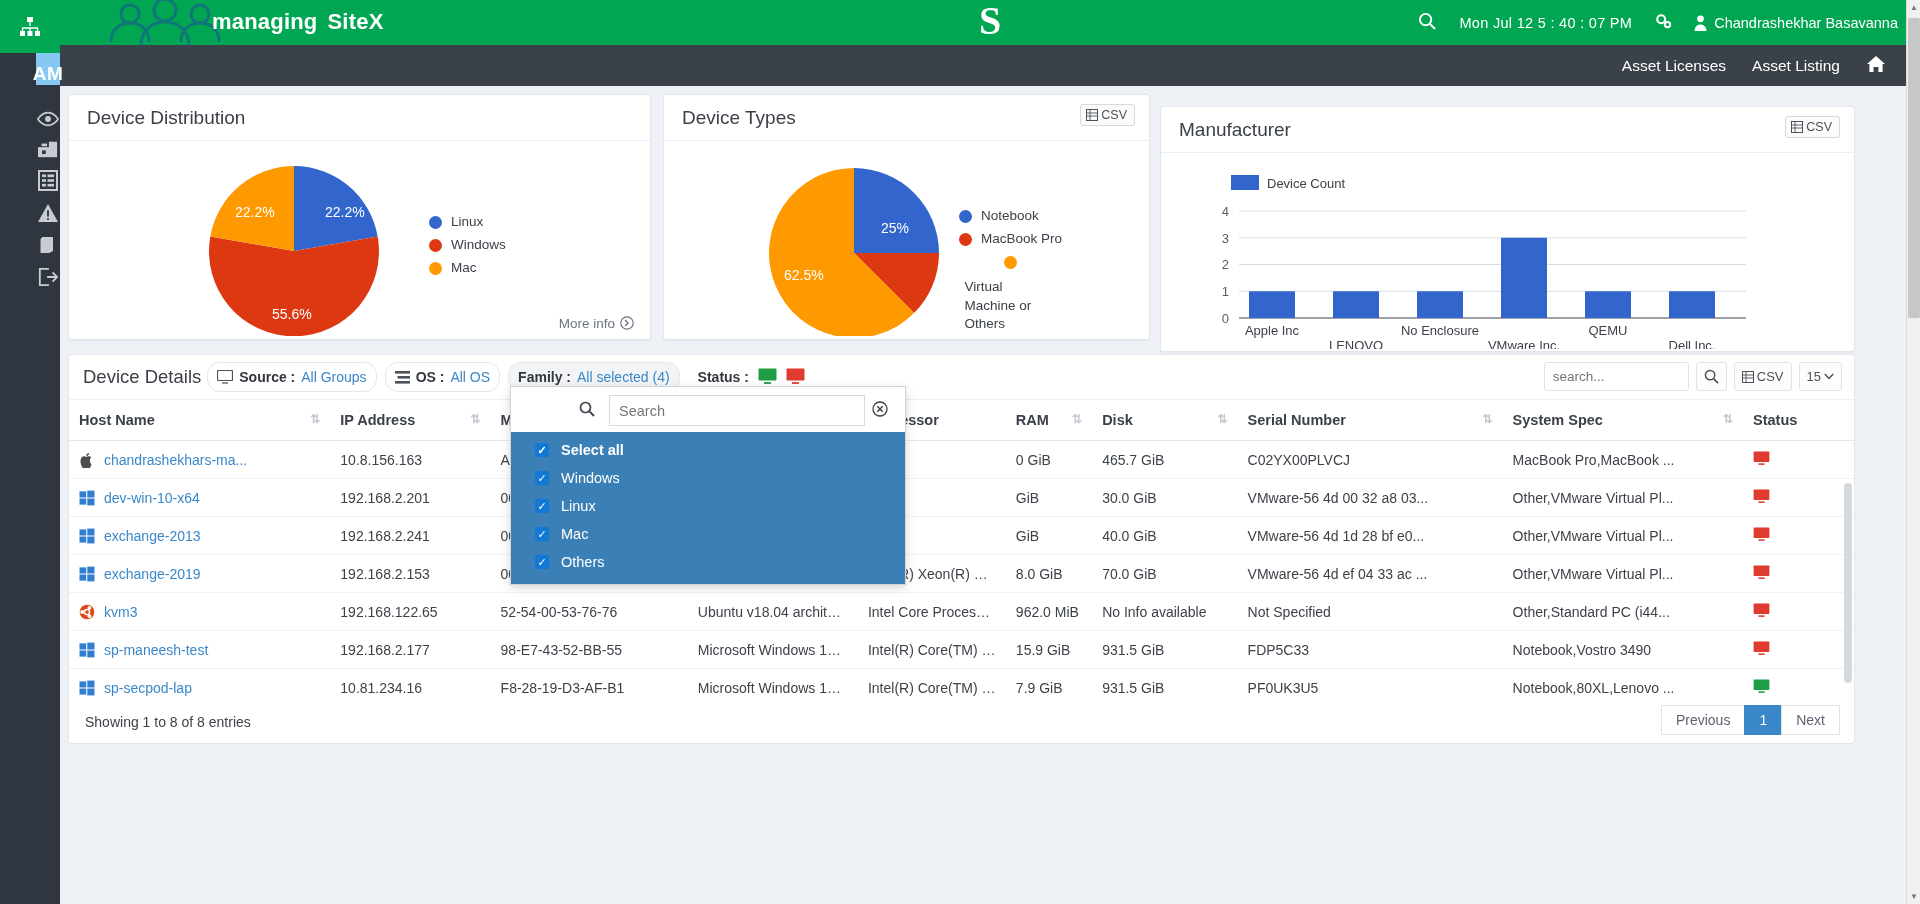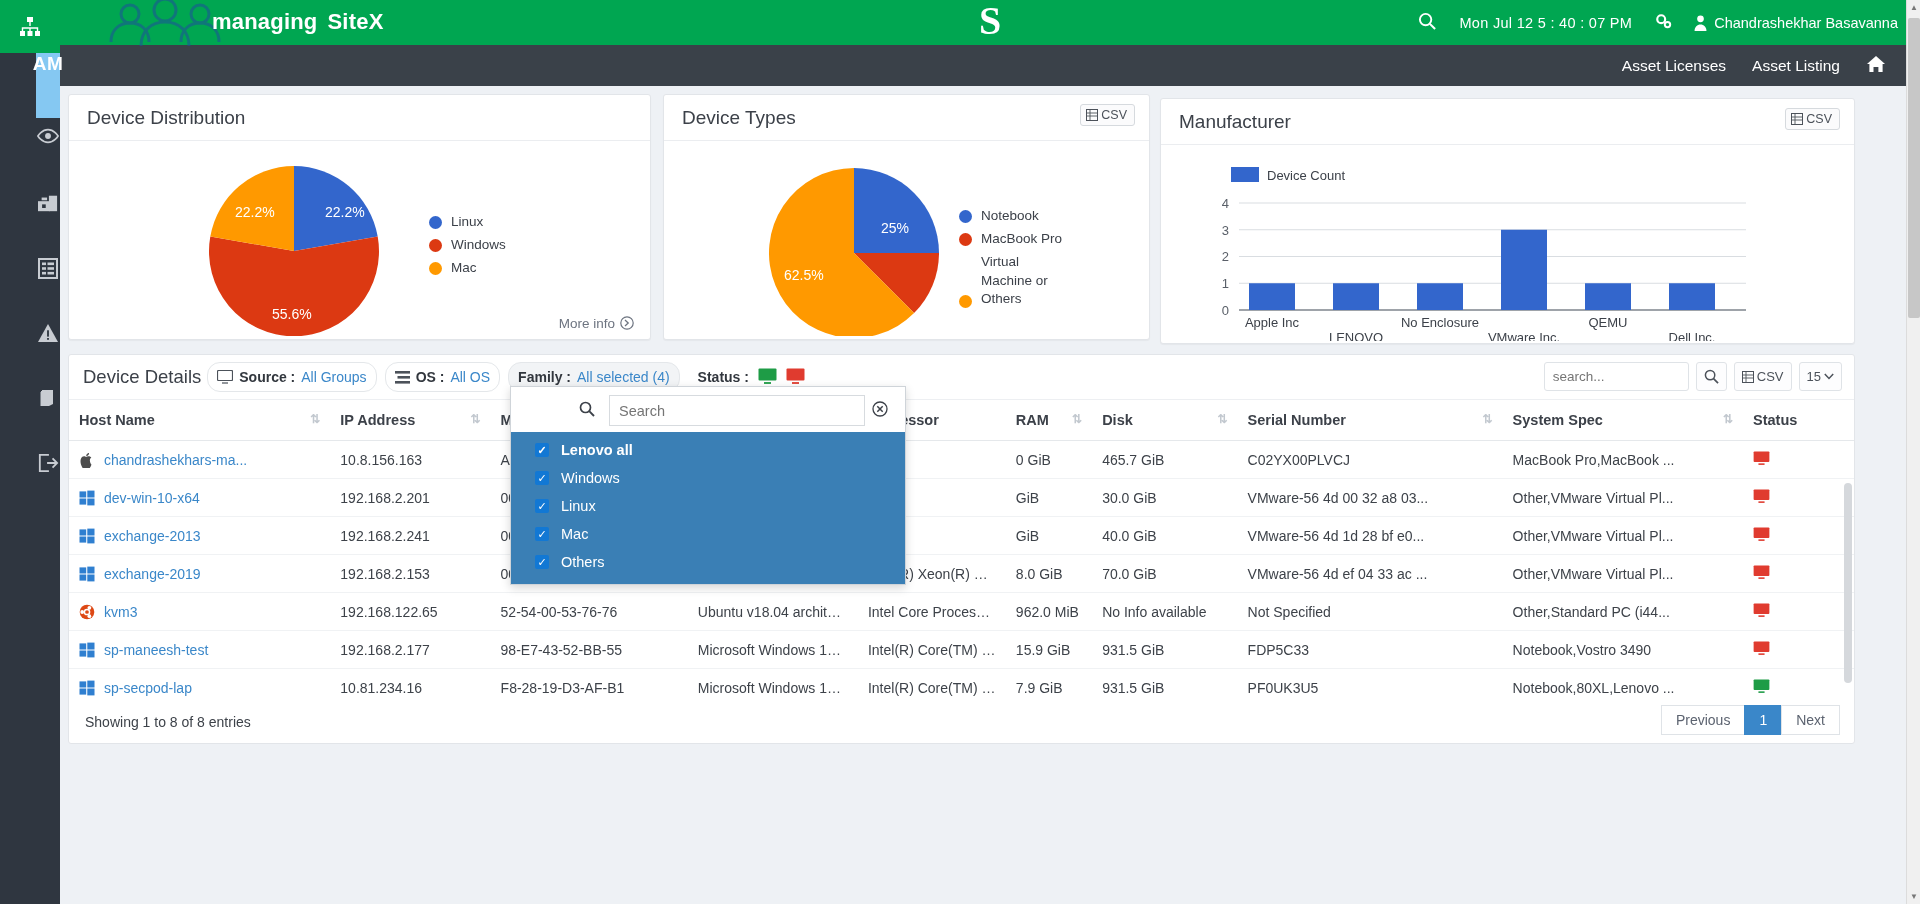--- a/index.html
+++ b/index.html
@@ -12,21 +12,21 @@
   
   #sidebar {
     position: absolute; left: 0; top: 0; width: 60px; height: 904px;
     background: #2f3640; z-index: 40;
   }
   #sidebar-logo {
     height: 53px; background: #00a651;
     display: flex; align-items: center; justify-content: center;
   }
   .side-item {
-    height: 65px; display: flex; align-items: flex-start; justify-content: center;
+    height: 32px; display: flex; align-items: flex-end; justify-content: center;
     color: #c8ccd2; font-size: 19px; margin-left: 36px;
   }
   .side-item.active {
     background: #85c8f2; color: #ffffff;
     font-weight: bold; font-size: 19px; letter-spacing: .5px;
   }
   .side-gap { height: 10px; }
   
   #topbar {
     position: absolute; left: 60px; top: 0; width: 1860px; height: 45px;
@@ -380,29 +380,29 @@
       </svg>
       <div class="legend" style="left:295px; top:66px;">
         <div class="row">
           <span class="dot" style="background:#3366cc"></span>
           <span>Notebook</span>
         </div>
         <div class="row">
           <span class="dot" style="background:#dc3912"></span>
           <span>MacBook Pro</span>
         </div>
-        <div class="row" style="align-items:flex-end;">
+        <div class="row" style="align-items:center;flex-direction:column;">
           <span class="dot" style="background:#ff9900;margin-top:3px;"></span>
           <span style="max-width:92px; display:inline-block;">Virtual Machine or Others</span>
         </div>
       </div>
     </div>
   </div>
 
-  <div class="card" style="left:1100px; top:12px; width:695px; height:246px;">
+  <div class="card" style="left:1100px; top:20px; width:695px; height:246px;">
     <div class="card-head">
       <span class="card-title">Manufacturer</span>
       <span class="csv-btn">
         <svg width="12" height="12" viewBox="0 0 12 12">
           <rect x="0.5" y="0.5" width="11" height="11" fill="none" stroke="#4c525a"></rect>
           <path d="M0.5 4h11M0.5 7h11M4 0.5v11" stroke="#4c525a" stroke-width=".9"></path>
         </svg>
         <span>CSV</span>
       </span>
     </div>
@@ -774,21 +774,21 @@
     <span id="dd-clear">
       <svg width="16" height="16" viewBox="0 0 16 16">
         <circle cx="8" cy="8" r="7" fill="none" stroke="#3c4149" stroke-width="1.3"></circle>
         <path d="M5.3 5.3l5.4 5.4M10.7 5.3l-5.4 5.4" stroke="#3c4149" stroke-width="1.5"></path>
       </svg>
     </span>
   </div>
   <div id="dd-list">
       <div class="opt bold">
         <span class="cbox">✓</span>
-        <span>Lenovo all</span>
+        <span>Select all</span>
       </div>
       <div class="opt">
         <span class="cbox">✓</span>
         <span>Windows</span>
       </div>
       <div class="opt">
         <span class="cbox">✓</span>
         <span>Linux</span>
       </div>
       <div class="opt">

